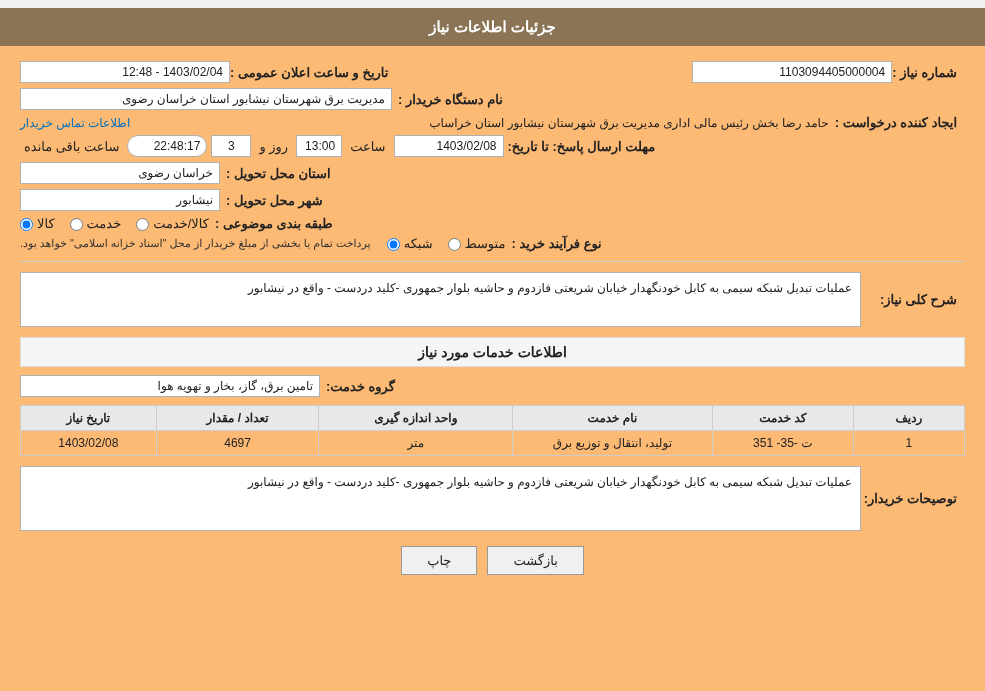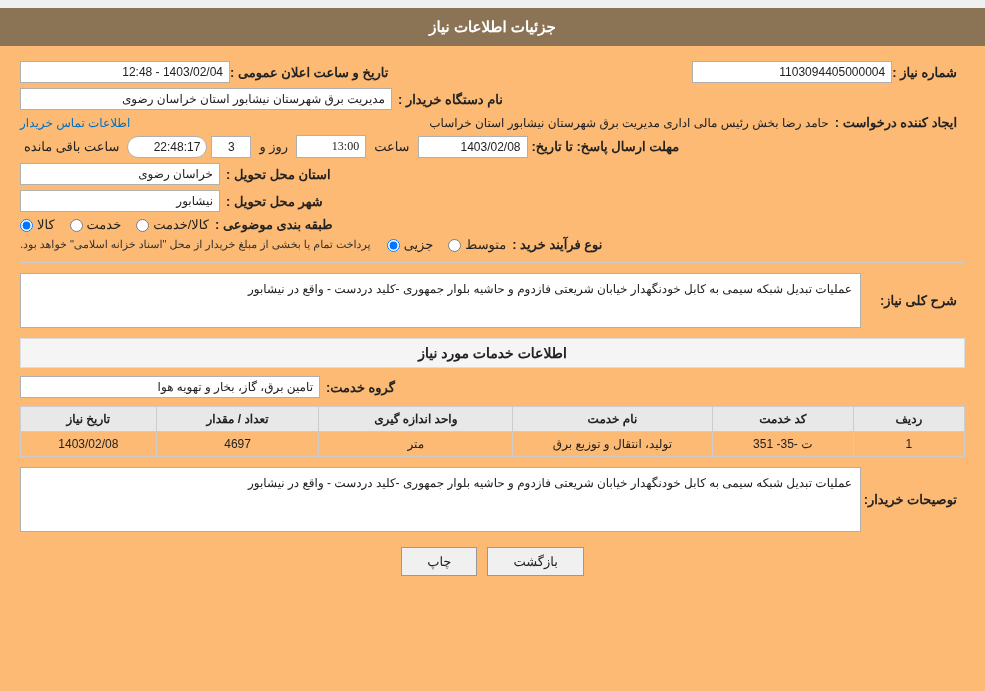--- a/index.html
+++ b/index.html
@@ -156,21 +156,21 @@
     <div class="info-row" style="justify-content: flex-end;">
       <span class="colon-label" style="margin-right:8px;">ایجاد کننده درخواست :</span>
       <span style="flex:1; text-align:right; font-size:12px;">حامد رضا بخش رئیس مالی اداری مدیریت برق شهرستان نیشابور استان خراساب</span>
       <a href="#" class="contact-link" style="margin-right:8px; font-size:12px;">اطلاعات تماس خریدار</a>
     </div>
 
     <div class="info-row" style="justify-content: flex-end; flex-wrap:wrap; gap:4px;">
       <span class="colon-label" style="margin-right:8px;">مهلت ارسال پاسخ: تا تاریخ:</span>
       <div class="input-field" style="width:110px; display:inline-block;">1403/02/08</div>
       <span style="margin:0 4px;">ساعت</span>
-      <div class="input-field" style="width:70px; display:inline-block;font-family:Liberation Serif, serif;">13:00</div>
+      <div class="input-field" style="width:46px; display:inline-block;">13:00</div>
       <span style="margin:0 4px;">روز و</span>
       <div class="input-field" style="width:40px; display:inline-block; text-align:center;">3</div>
       <div class="input-field" style="width:80px; display:inline-block;border-radius:11px;">22:48:17</div>
       <span style="margin:0 4px;">ساعت باقی مانده</span>
     </div>
 
     <div class="info-row" style="justify-content: flex-end;">
       <span class="colon-label" style="margin-right:8px;">استان محل تحویل :</span>
       <div class="input-field" style="width:200px; display:inline-block;">خراسان رضوی</div>
     </div>
@@ -199,21 +199,21 @@
     </div>
 
     <div class="info-row" style="justify-content: flex-end; flex-wrap:wrap;">
       <span class="colon-label" style="margin-right:8px;">نوع فرآیند خرید :</span>
       <div class="radio-group">
         <div class="radio-item">
           <span>متوسط</span>
           <input type="radio" name="purchase" style="">
         </div>
         <div class="radio-item">
-          <span>جزیی</span>
+          <span>شبکه</span>
           <input type="radio" name="purchase" checked="" style="">
         </div>
       </div>
       <span style="font-size:11px; margin-right:10px; color:#333;">پرداخت تمام یا بخشی از مبلغ خریدار از محل "اسناد خزانه اسلامی" خواهد بود.</span>
     </div>
 
     <hr class="divider">
 
     <div class="info-row" style="align-items:center;">
       <span class="colon-label" style="white-space:nowrap; min-width:90px; margin-right:8px;">شرح کلی نیاز:</span>

